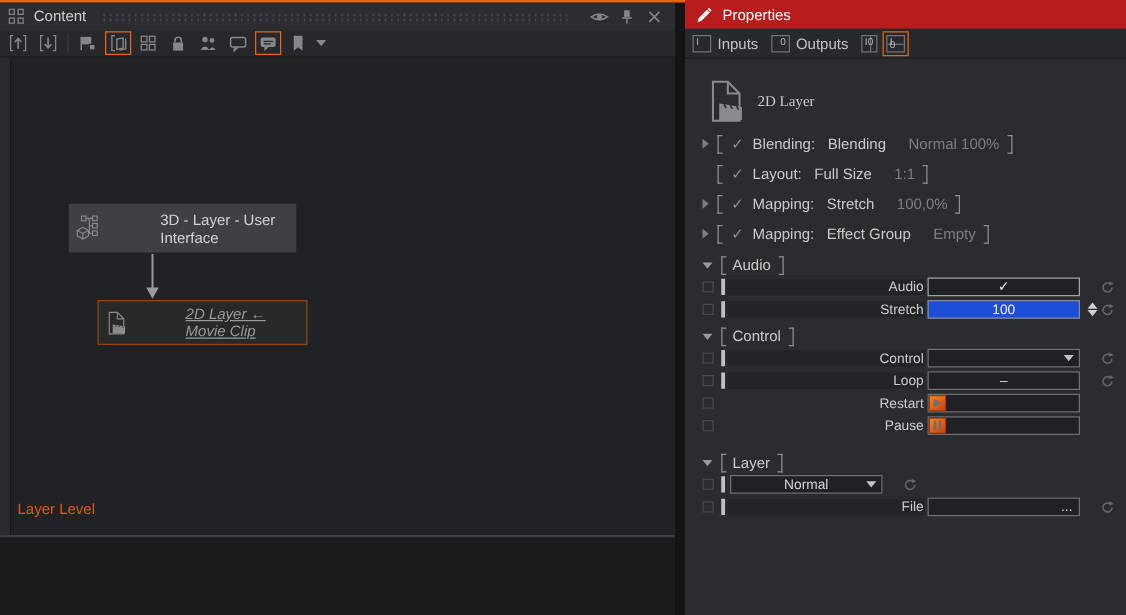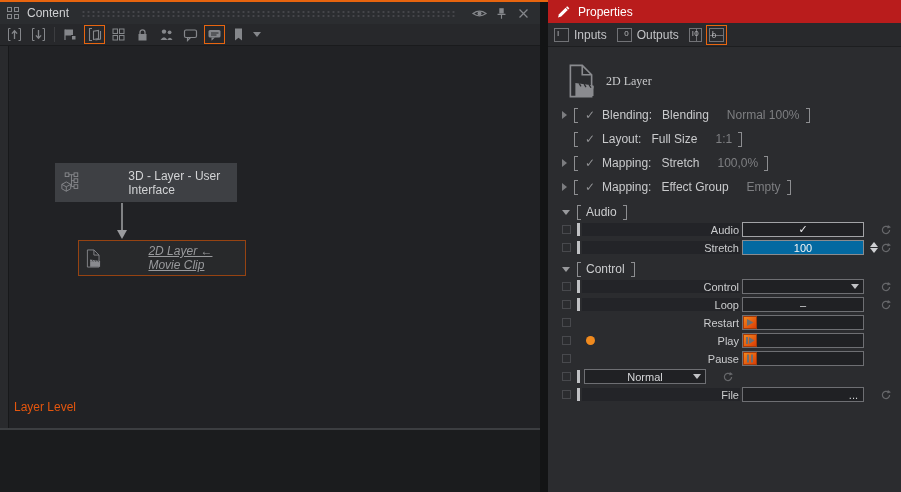--- a/index.html
+++ b/index.html
@@ -70,21 +70,21 @@
   .cb{width:9px;height:9px;border:1px solid #48494d;box-sizing:border-box;margin:0 6px 0 2px;flex:none;cursor:pointer;}
   .tick{width:3px;height:13px;background:#c0c1c4;margin-right:2px;flex:none;}
   .strip{flex:1;height:13px;background:#232428;display:flex;align-items:center;justify-content:flex-end;}
   .plab{color:#cbccce;font-size:11px;padding-right:1px;}
   .spacer{flex:1;}
   .dot{width:9px;height:9px;border-radius:50%;background:#f08a1e;margin-left:9px;flex:none;}
   .field{width:122px;height:15px;border:1px solid #6e6f73;background:#202124;box-sizing:border-box;
          margin-left:2px;display:flex;align-items:center;justify-content:center;font-size:11px;
          color:#d6d7d9;position:relative;flex:none;cursor:pointer;}
   .field.bright{border-color:#a2a3a6;color:#ececee;}
-  .field.slider{background:#0369a1;border-color:#8a8b8e;color:#f4f4f5;}
+  .field.slider{background:#1d4ed8;border-color:#8a8b8e;color:#f4f4f5;}
   .field.btn{justify-content:flex-start;}
   .field.file span{position:absolute;right:5px;}
   .ddArrow{position:absolute;right:4px;width:0;height:0;border-left:4px solid transparent;
            border-right:4px solid transparent;border-top:5px solid #c2c3c6;}
   .rzone{width:28px;display:flex;align-items:center;justify-content:flex-end;flex:none;}
   .spin{display:flex;flex-direction:column;align-items:center;margin-right:2px;cursor:pointer;}
   .spin i{width:0;height:0;border-left:4px solid transparent;border-right:4px solid transparent;display:block;}
   .spin .up{border-bottom:5px solid #cfd0d3;margin-bottom:1px;}
   .spin .dn{border-top:5px solid #cfd0d3;}
   .reset{opacity:.55;display:flex;cursor:pointer;}
@@ -441,58 +441,46 @@
                 </linearGradient>
               </defs>
               <rect x="0.5" y="0.5" width="13" height="12" fill="url(#g1)" stroke="#a33a08"></rect>
               <polygon points="4,3 10.5,6.5 4,10" fill="#6d6e71"></polygon>
             </svg>
         </div>
         <span class="rzone"></span>
       </div>
       <div class="prow">
         <span class="cb"></span>
-        <span class="dot"></span>
-        <span class="spacer"></span>
-        <span class="plab">Play</span>
-        <div class="field btn">
-          <svg width="14" height="13" viewBox="0 0 14 13">
-              <defs>
-                <linearGradient id="g2" x1="0" y1="0" x2="1" y2="1">
-                  <stop offset="0" stop-color="#f58a1d"></stop>
-                  <stop offset="1" stop-color="#d93a05"></stop>
-                </linearGradient>
-              </defs>
-              <rect x="0.5" y="0.5" width="13" height="12" fill="url(#g2)" stroke="#a33a08"></rect>
-              <rect x="3" y="3" width="2" height="7" fill="#6d6e71"></rect>
-              <polygon points="6,3 11.5,6.5 6,10" fill="#6d6e71"></polygon>
-            </svg>
-        </div>
-        <span class="rzone"></span>
-      </div>
-      <div class="prow">
-        <span class="cb"></span>
         <span class="spacer"></span>
         <span class="plab">Pause</span>
         <div class="field btn">
           <svg width="14" height="13" viewBox="0 0 14 13">
               <defs>
                 <linearGradient id="g3" x1="0" y1="0" x2="1" y2="1">
                   <stop offset="0" stop-color="#f58a1d"></stop>
                   <stop offset="1" stop-color="#d93a05"></stop>
                 </linearGradient>
               </defs>
               <rect x="0.5" y="0.5" width="13" height="12" fill="url(#g3)" stroke="#a33a08"></rect>
               <rect x="4" y="2.5" width="2" height="8" fill="#6d6e71"></rect>
               <rect x="8" y="2.5" width="2" height="8" fill="#6d6e71"></rect>
             </svg>
         </div>
         <span class="rzone"></span>
       </div>
 
+      <div class="ghead" style="margin-top:12px">
+        <i class="tri-d"></i>
+        <span class="gname">
+            <span class="lb"></span>
+            <span>Layer</span>
+            <span class="rb"></span>
+          </span>
+      </div>
       <div class="prow">
         <span class="cb"></span>
         <span class="tick"></span>
         <div class="field">
             <span>Normal</span>
             <i class="ddArrow"></i>
           </div>
         <span class="rzone">
             <span class="reset">
               <svg width="12" height="12" viewBox="0 0 12 12">

